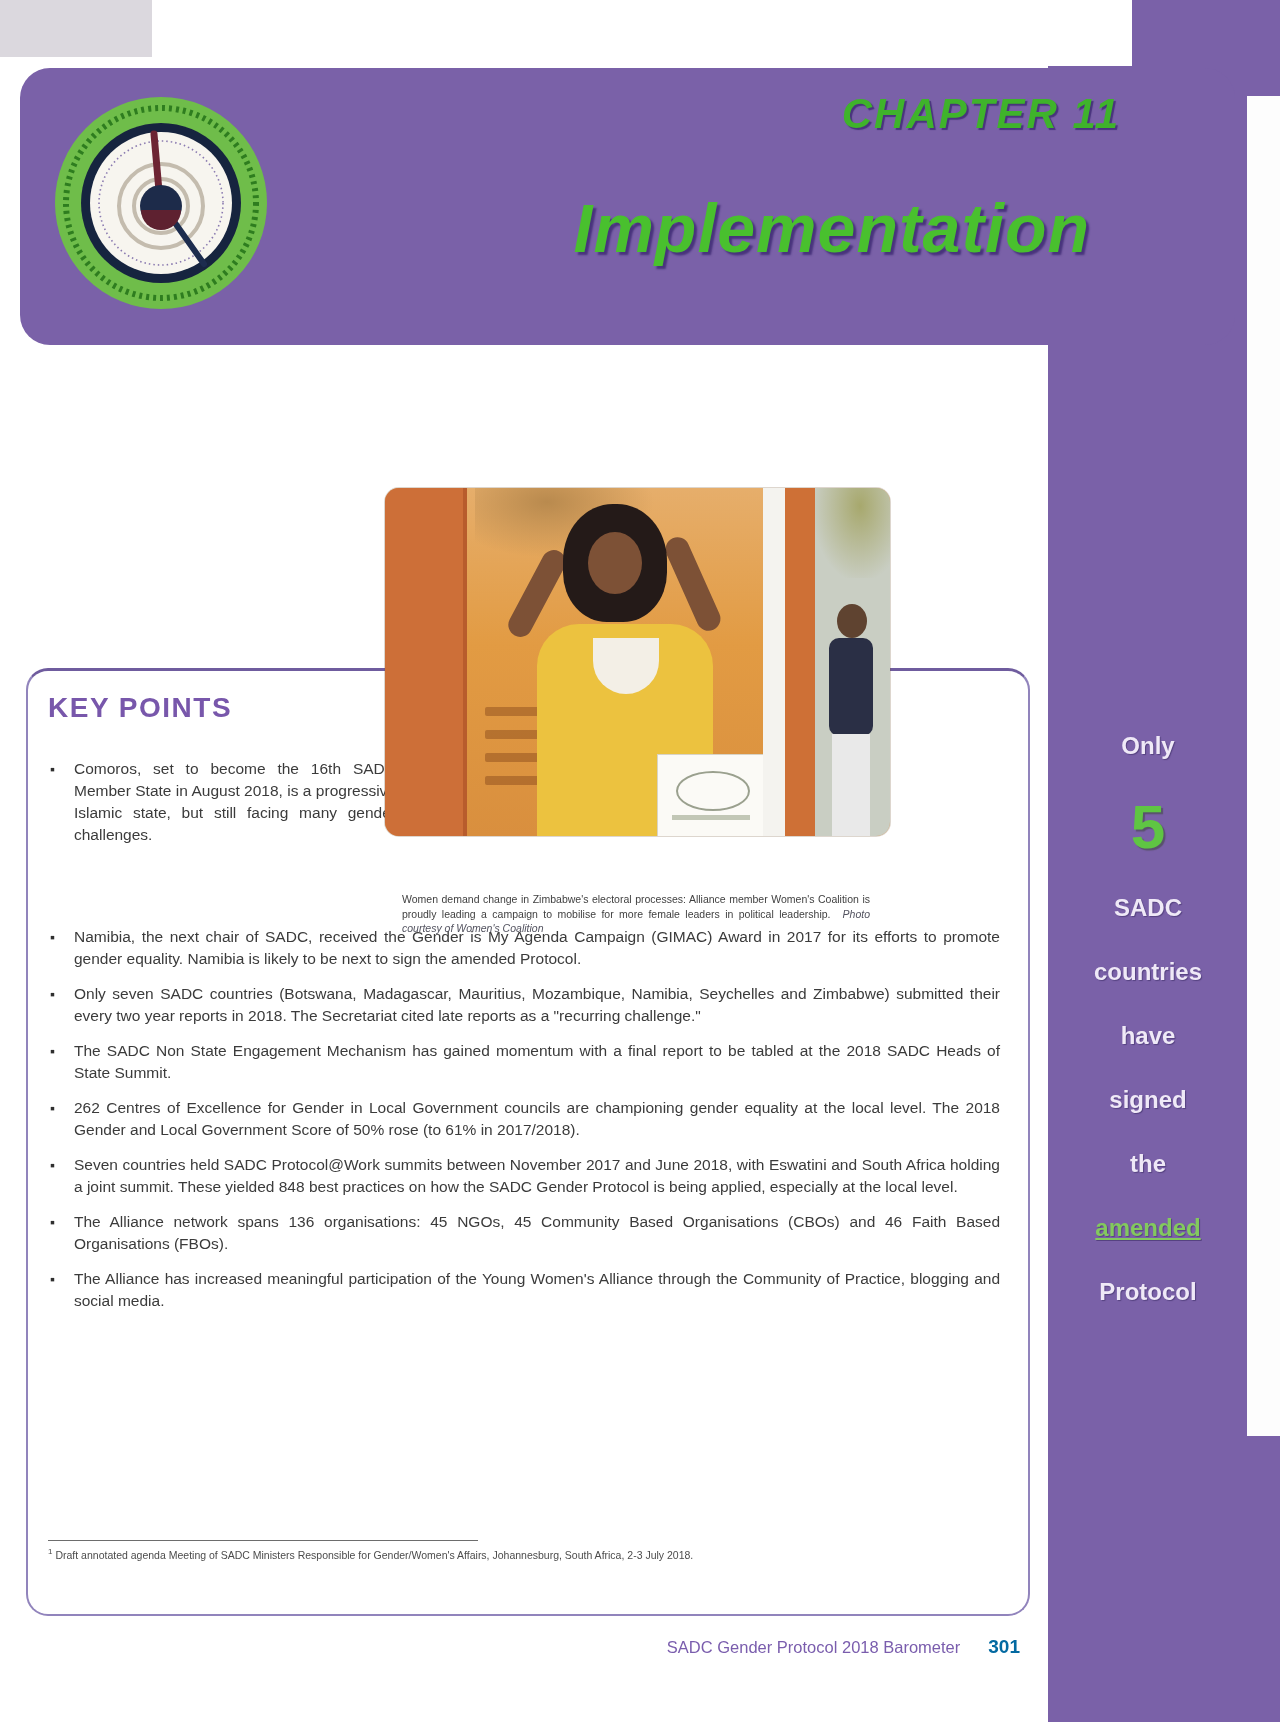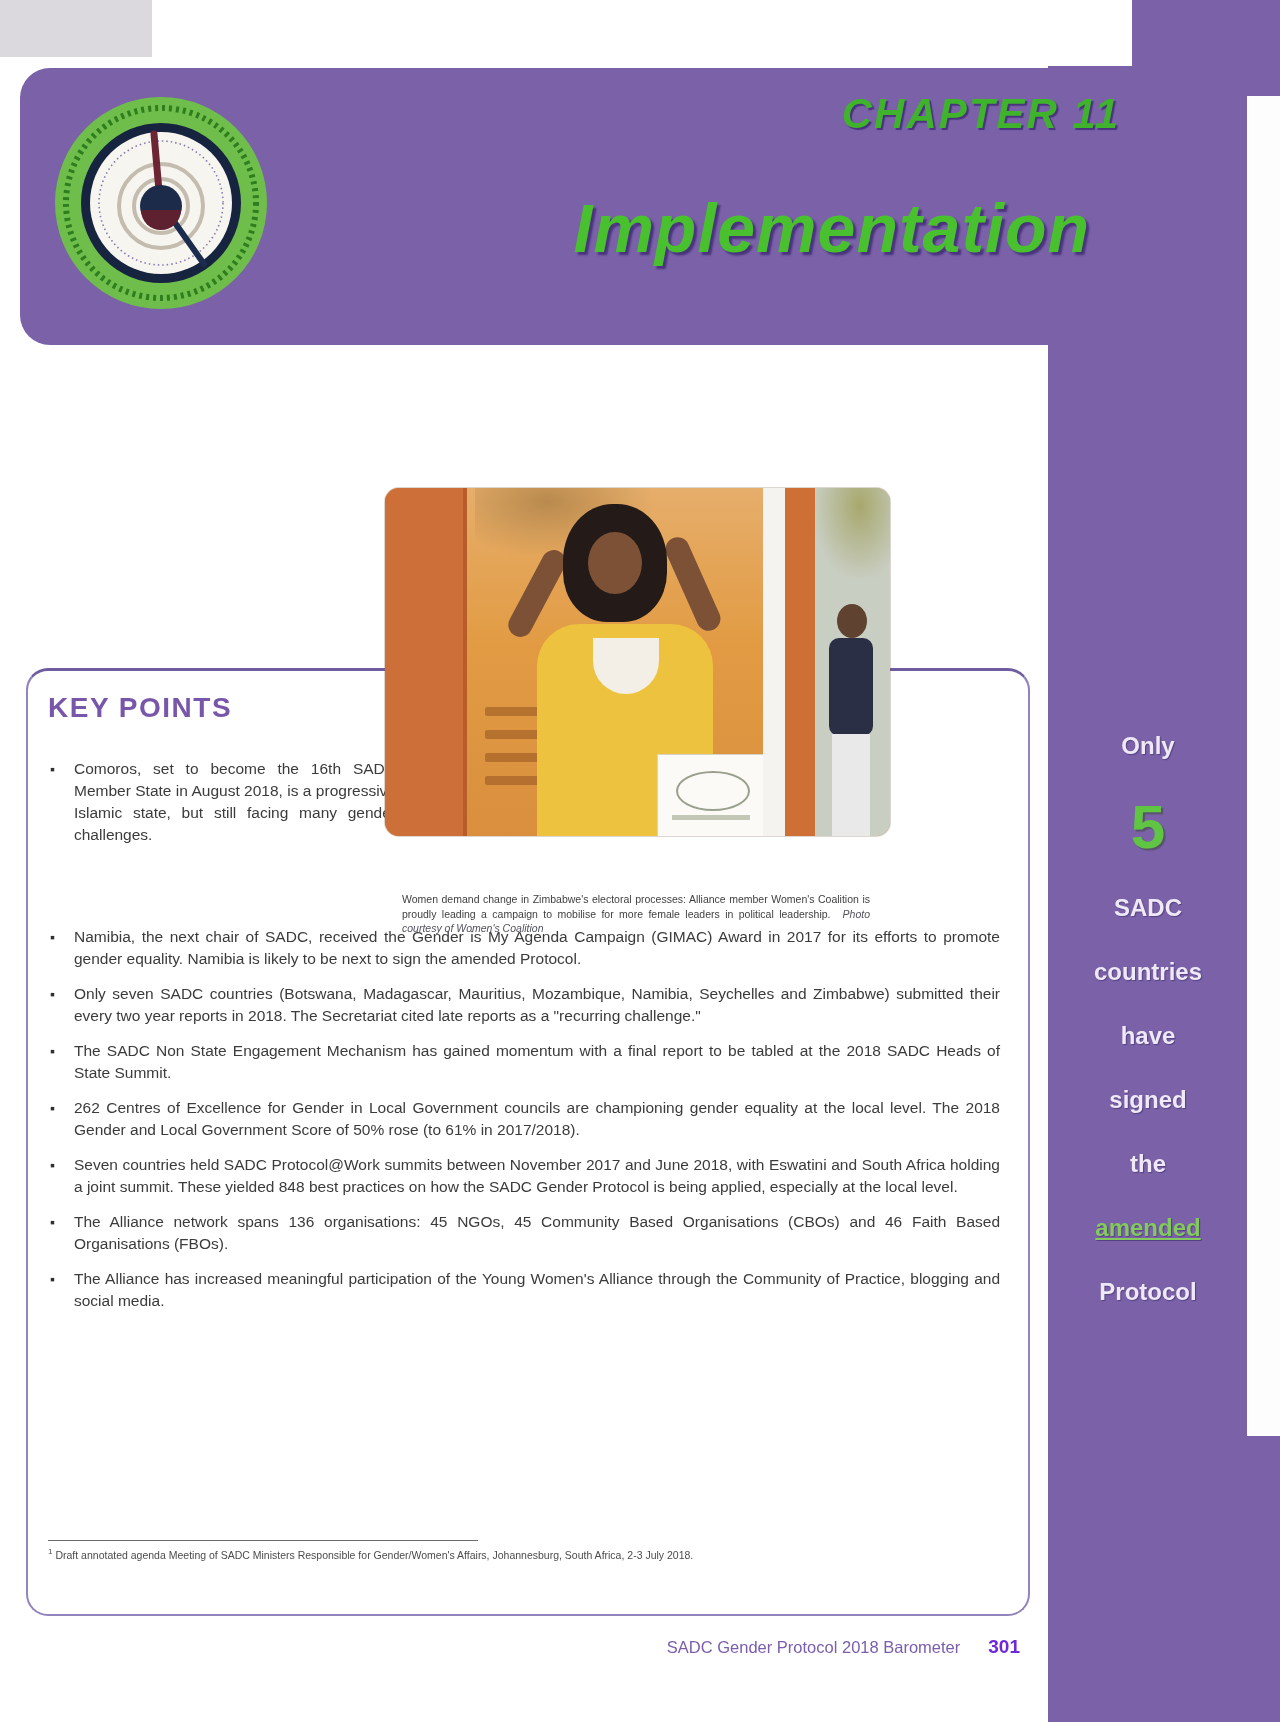--- a/index.html
+++ b/index.html
@@ -94,21 +94,21 @@
     position:absolute;left:1050px;top:732px;width:196px;z-index:4;
     display:flex;flex-direction:column;align-items:center;row-gap:36px;
     font-weight:bold;font-size:24px;color:#efe9f7;text-align:center;
     text-shadow:1px 1px 1px rgba(50,35,90,0.5);
   }
   .sidebar-callout .big-green{font-size:62px;line-height:1;color:#5fc543;font-weight:900;text-shadow:2px 2px 1px rgba(40,60,20,0.4);}
   .sidebar-callout .green-underline{color:#83c95e;text-decoration:underline;}
   
   .footer{position:absolute;left:500px;top:1636px;width:520px;text-align:right;z-index:3;}
   .footer .footer-title{font-size:16.5px;color:#7a5dad;}
-  .footer .page-number{font-size:19px;font-weight:bold;color:#6d28d9;margin-left:28px;}
+  .footer .page-number{font-size:19px;font-weight:bold;color:#0369a1;margin-left:28px;}
 </style>
 </head>
 <body>
 
 <div class="page">
 
   <div class="corner-grey"></div>
   <div class="side-band"></div>
   <div class="band-top-notch"></div>
   <div class="band-right-margin"></div>

